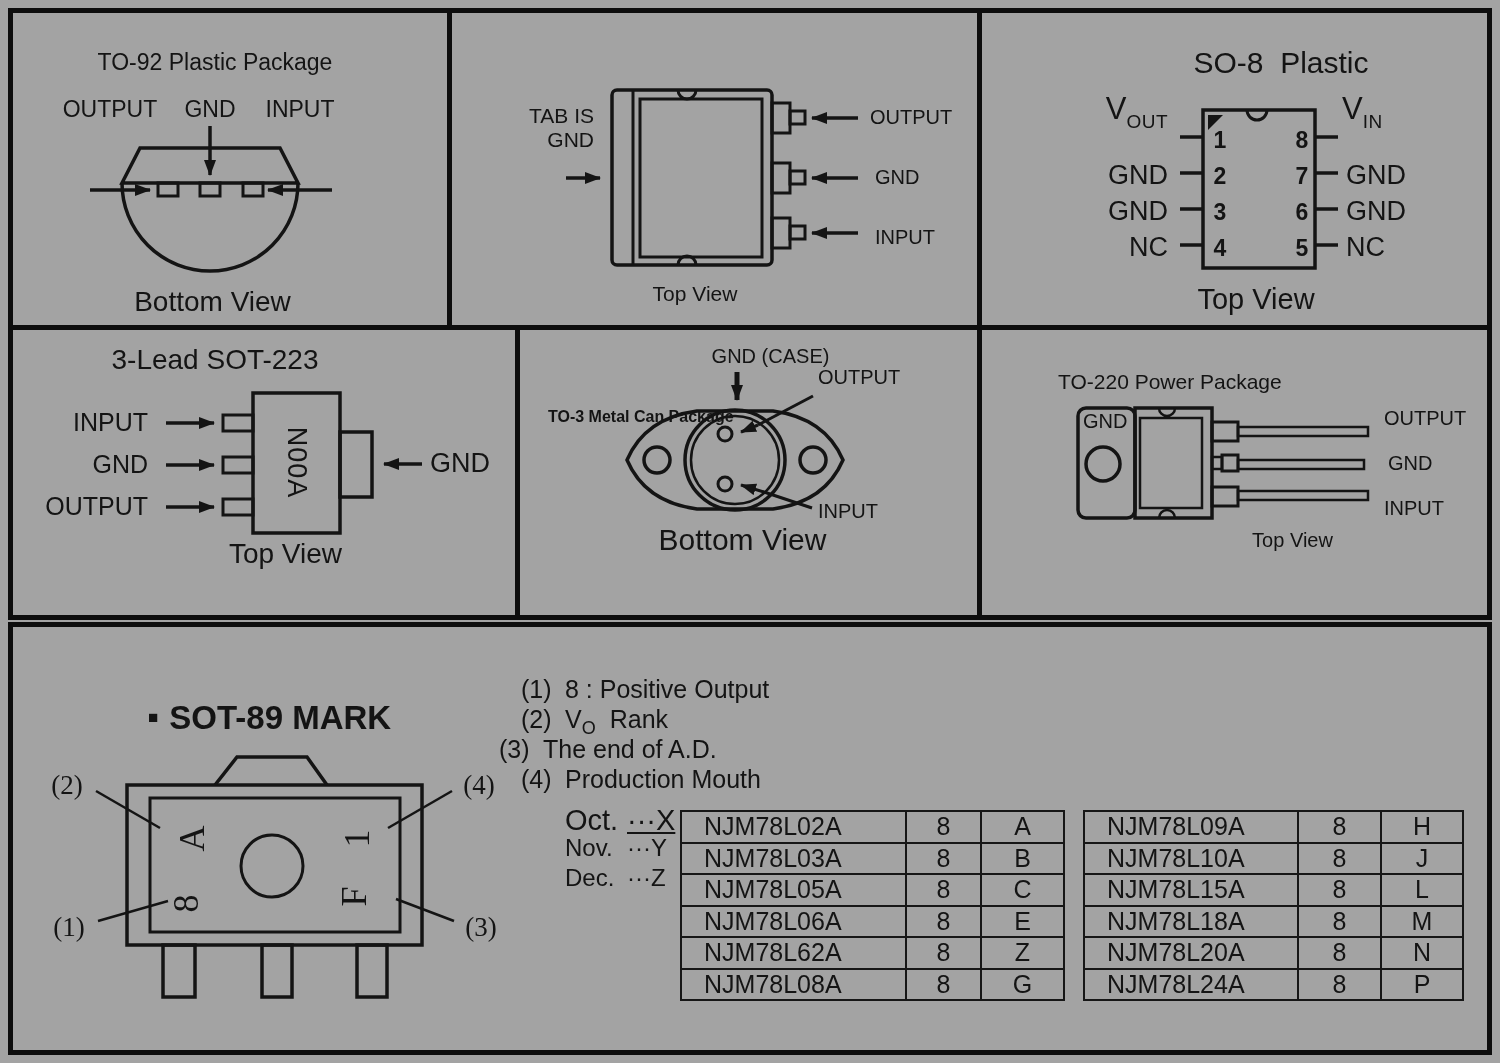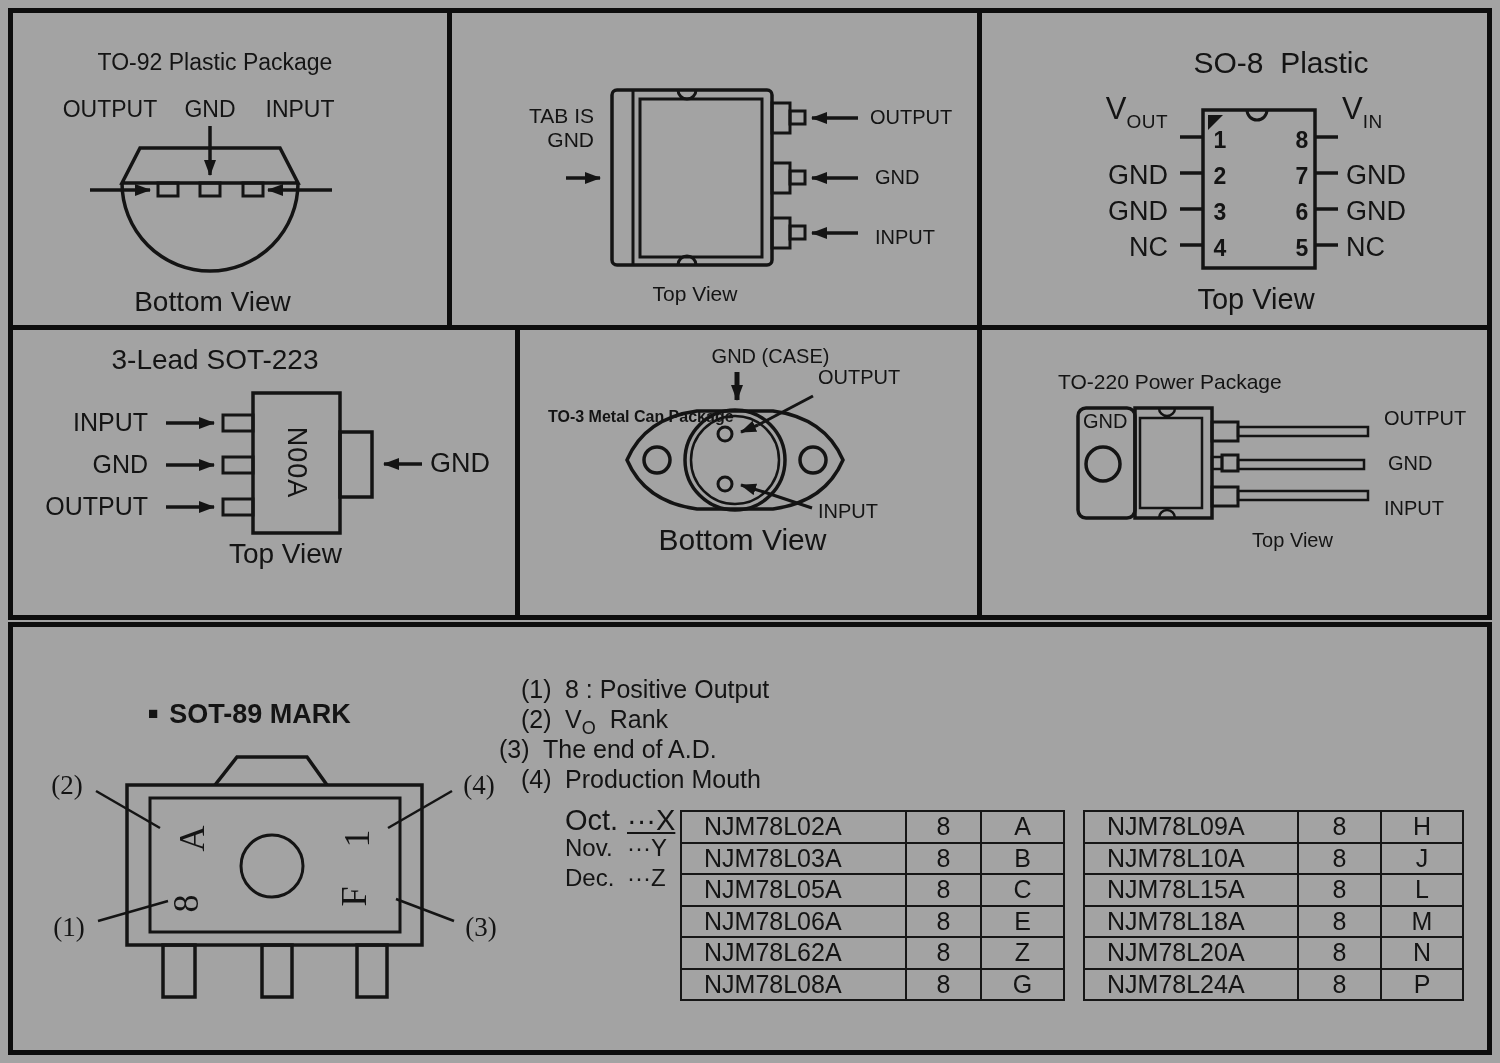--- a/index.html
+++ b/index.html
@@ -197,21 +197,21 @@
 
   <div class="lbl c" style="left:1058px;top:371px;width:218px;font-size:21px;">TO-220 Power Package</div>
   <div class="lbl" style="left:1083px;top:411px;font-size:20px;">GND</div>
   <div class="lbl" style="left:1384px;top:408px;font-size:20px;">OUTPUT</div>
   <div class="lbl" style="left:1388px;top:453px;font-size:20px;">GND</div>
   <div class="lbl" style="left:1384px;top:498px;font-size:20px;">INPUT</div>
   <div class="lbl c" style="left:1245px;top:530px;width:95px;font-size:20px;">Top View</div>
 
   <div class="lbl s89-title" style="left:148px;top:700px;">
     <span style="font-size:17px;">■</span>
-    <span class="b" style="font-size:27px;">SOT-89 MARK</span>
+    <span class="b" style="font-size:33px;">SOT-89 MARK</span>
   </div>
   <div class="lbl c ser" style="left:38px;top:771px;width:58px;font-size:27px;">(2)</div>
   <div class="lbl c ser" style="left:40px;top:913px;width:58px;font-size:27px;">(1)</div>
   <div class="lbl c ser" style="left:450px;top:771px;width:58px;font-size:27px;">(4)</div>
   <div class="lbl c ser" style="left:452px;top:913px;width:58px;font-size:27px;">(3)</div>
   <div class="lbl c ser rot-ccw" style="left:172px;top:819px;width:40px;font-size:36px;">A</div>
   <div class="lbl c ser rot-ccw" style="left:166px;top:884px;width:40px;font-size:36px;">8</div>
   <div class="lbl c ser rot-ccw" style="left:337px;top:819px;width:40px;font-size:36px;">1</div>
   <div class="lbl c ser rot-ccw" style="left:334px;top:877px;width:40px;font-size:36px;">F</div>
 

